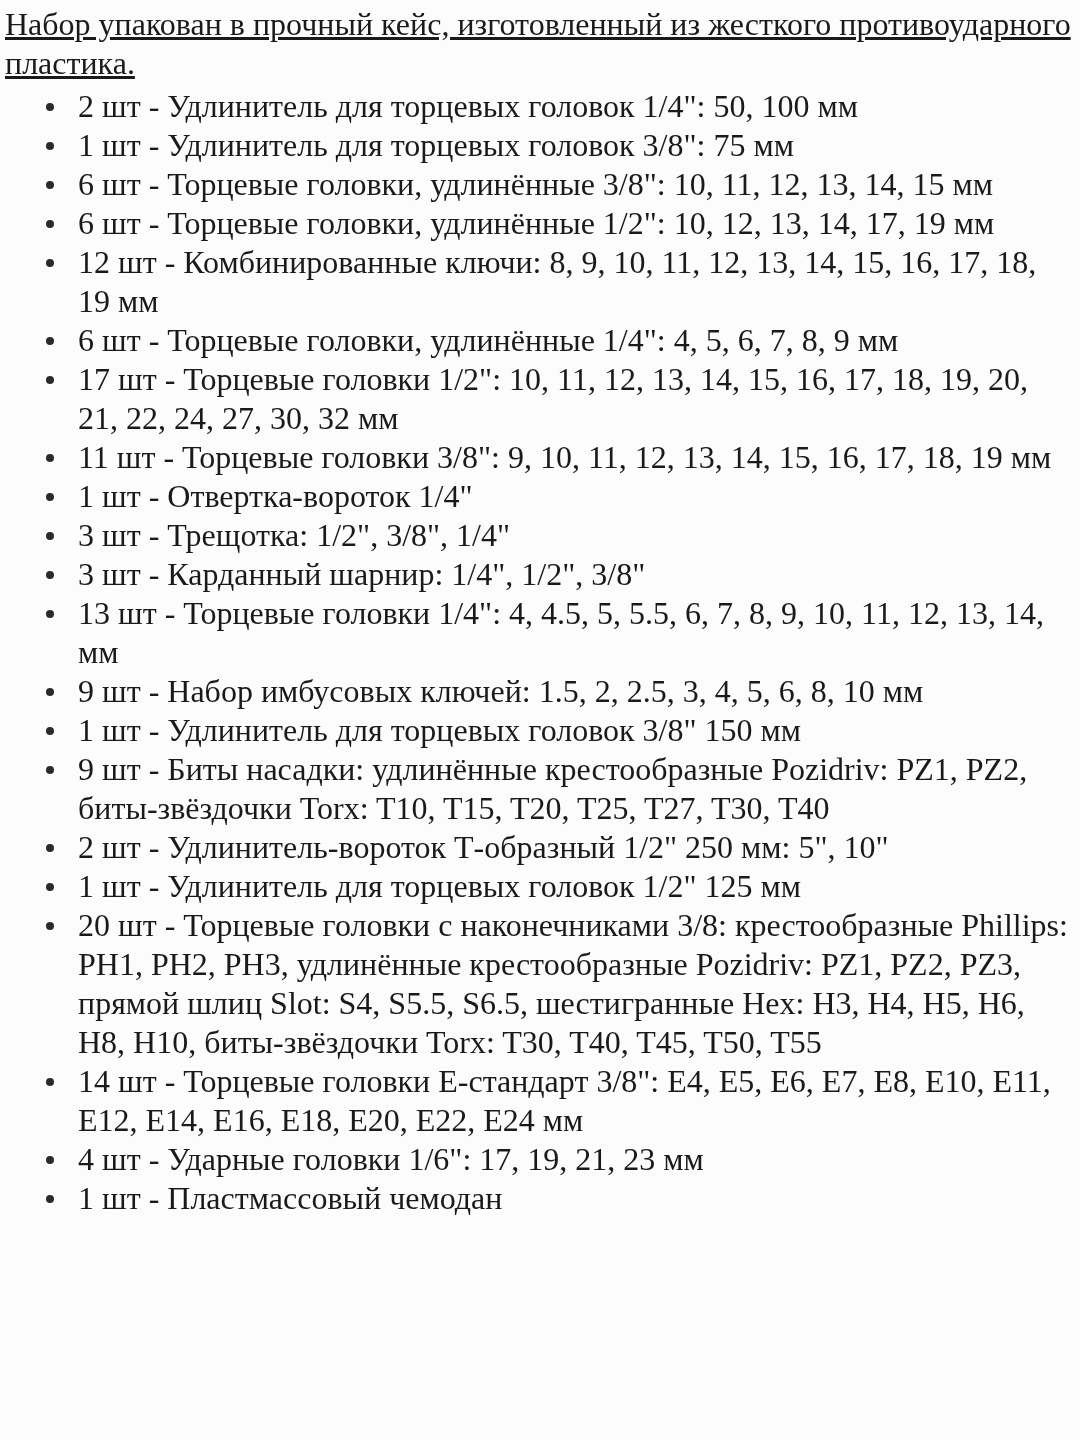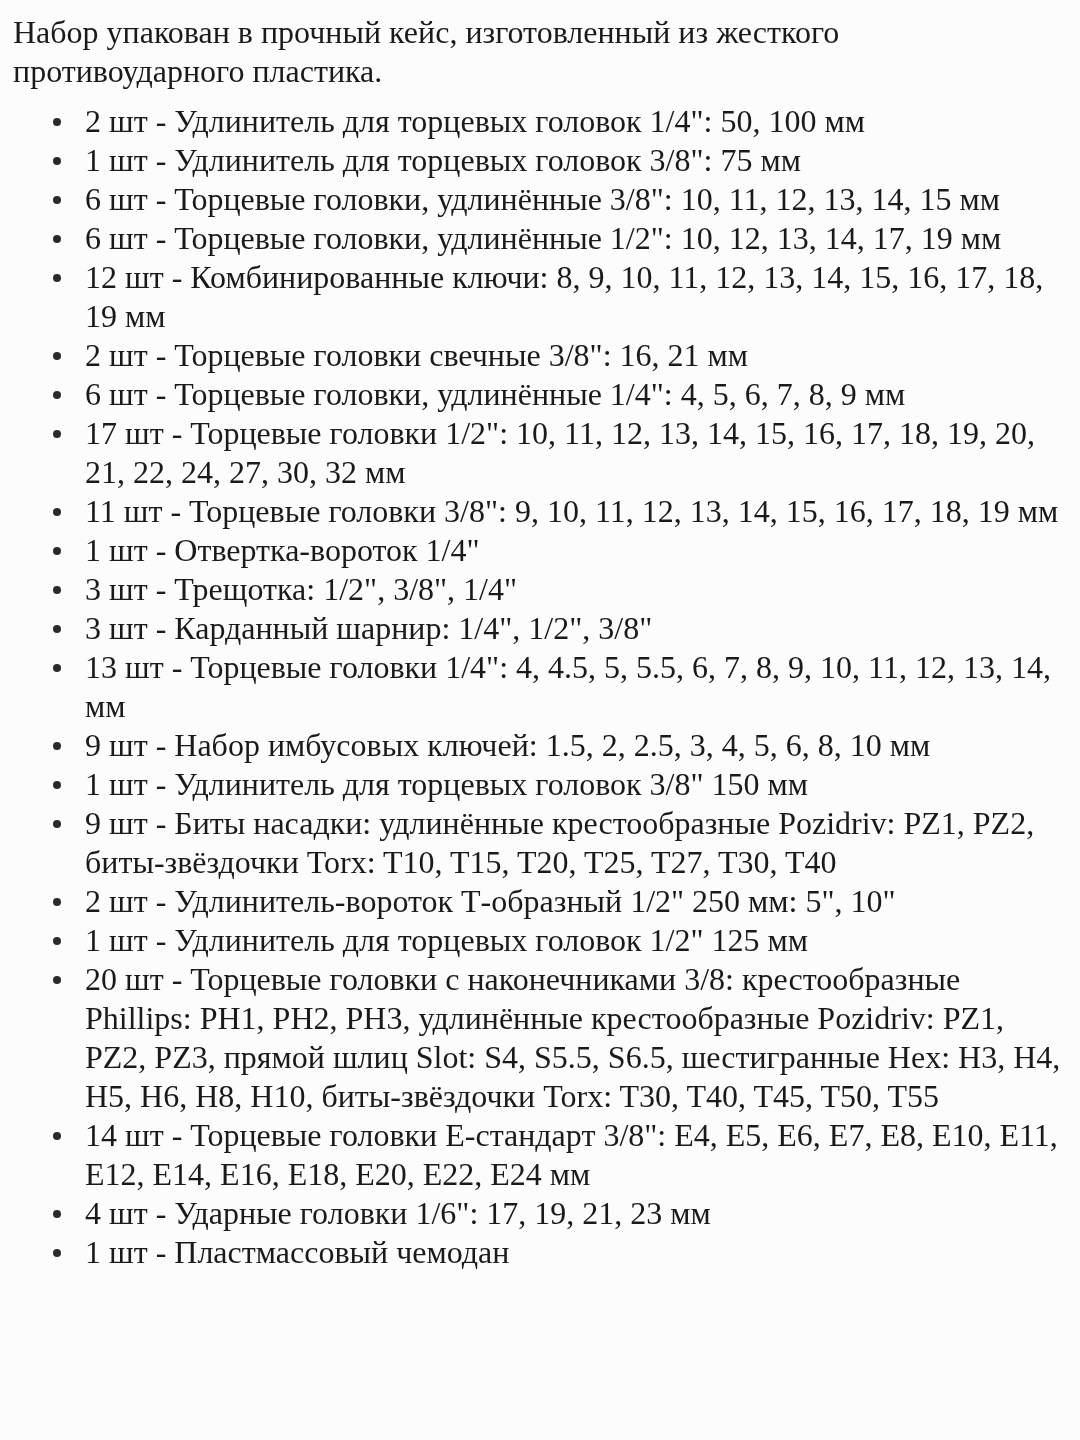--- a/index.html
+++ b/index.html
@@ -17,26 +17,27 @@
     overflow: hidden;
   }
   .page {
     box-sizing: border-box;
     width: 1080px;
     height: 1440px;
     padding: 5px 8px 0 5px;
   }
   .intro,
   .list-label {
-    margin: 8px;
+    margin: 0;
     padding: 0;
+    text-decoration: underline;
   }
   ul.contents {
     list-style: none;
-    margin: 11px;
+    margin: 4px;
     padding: 0;
   }
   ul.contents li {
     display: flex;
     align-items: flex-start;
   }
   ul.contents .dot {
     flex: 0 0 auto;
     width: 8px;
     height: 8px;
@@ -67,24 +68,20 @@
         <span class="dot"></span>
         <span class="txt">6 шт - Торцевые головки, удлинённые 3/8": 10, 11, 12, 13, 14, 15 мм</span>
       </li>
     <li>
         <span class="dot"></span>
         <span class="txt">6 шт - Торцевые головки, удлинённые 1/2": 10, 12, 13, 14, 17, 19 мм</span>
       </li>
     <li>
         <span class="dot"></span>
         <span class="txt">12 шт - Комбинированные ключи: 8, 9, 10, 11, 12, 13, 14, 15, 16, 17, 18, 19 мм</span>
-      </li>
-    <li>
-        <span class="dot"></span>
-        <span class="txt">2 шт - Торцевые головки свечные 3/8": 16, 21 мм</span>
       </li>
     <li>
         <span class="dot"></span>
         <span class="txt">6 шт - Торцевые головки, удлинённые 1/4": 4, 5, 6, 7, 8, 9 мм</span>
       </li>
     <li>
         <span class="dot"></span>
         <span class="txt">17 шт - Торцевые головки 1/2": 10, 11, 12, 13, 14, 15, 16, 17, 18, 19, 20, 21, 22, 24, 27, 30, 32 мм</span>
       </li>
     <li>

